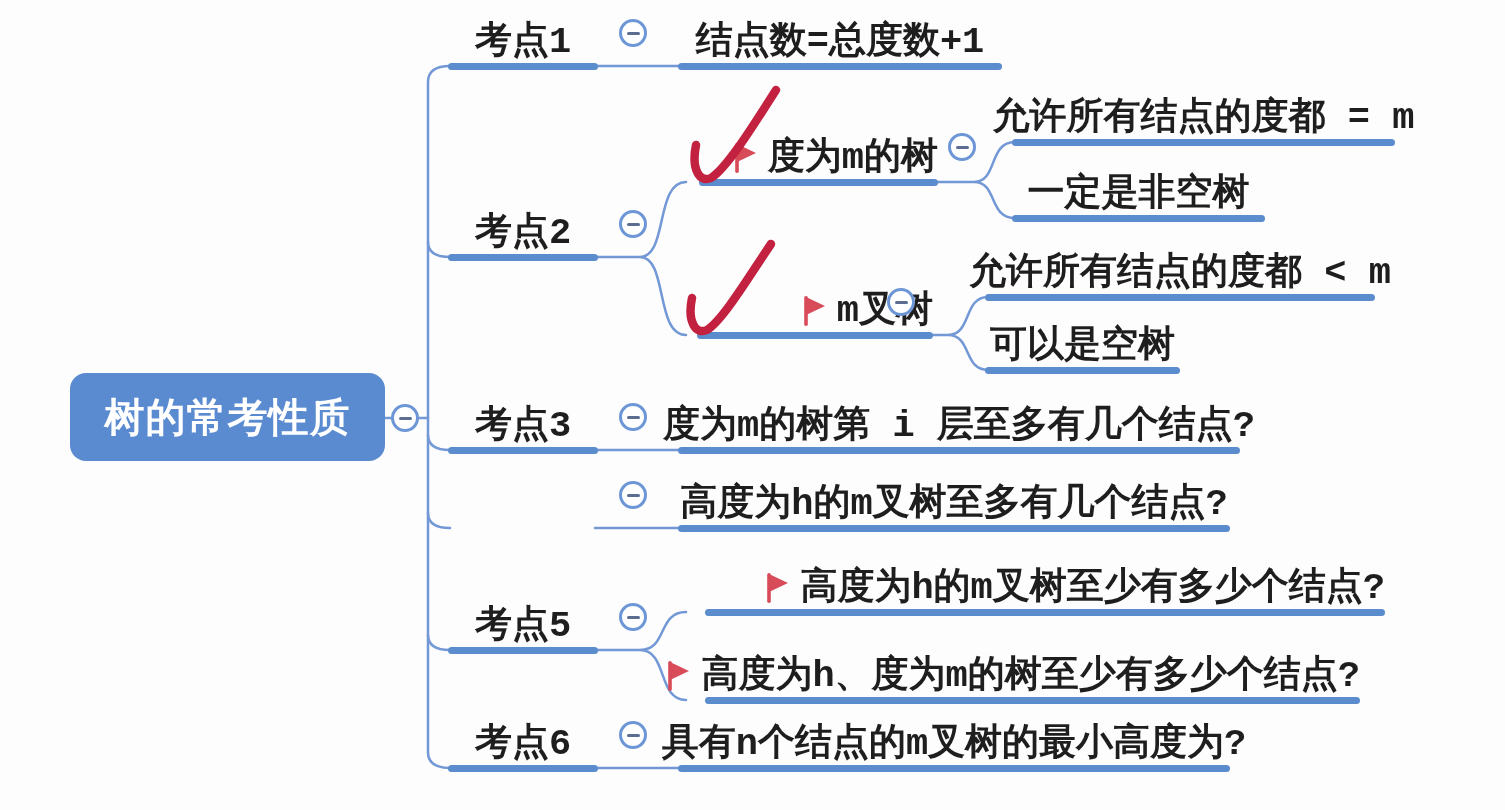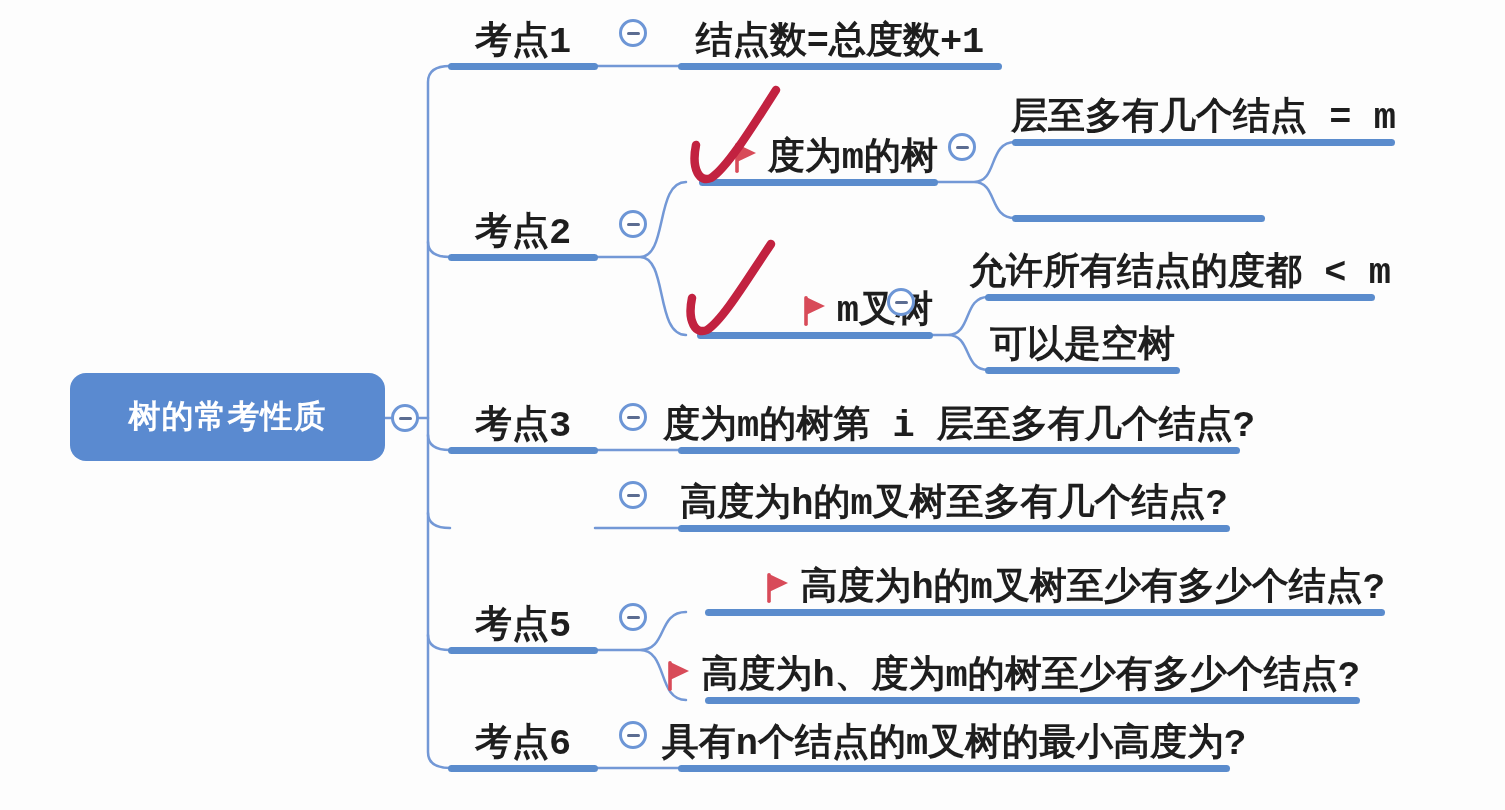--- a/index.html
+++ b/index.html
@@ -18,21 +18,21 @@
     white-space:nowrap; display:flex; align-items:center; justify-content:center;
     gap:9px; margin-bottom:4px;font-family:Liberation Mono, monospace;
   }
   .node.left .txt { justify-content:flex-end; }
   .node .bar { height:7px; border-radius:4px; background:var(--branch-blue,#5b8ccd); }
 
   .root-topic {
     position:absolute; z-index:3; left:70px; top:373px; width:315px; height:88px;
     background:var(--root-fill,#5a8ad0); border-radius:16px;
     display:flex; align-items:center; justify-content:center;
-    color:#fff; font-size:32px; font-weight:700; letter-spacing:1px;
+    color:#fff; font-size:40px; font-weight:700; letter-spacing:1px;
   }
 
   .minus { position:absolute; z-index:5; width:28px; height:28px; box-sizing:border-box;
            border:3px solid var(--minus-border,#6d96d6); border-radius:50%; background:#fff;
            display:flex; align-items:center; justify-content:center; cursor:pointer; }
   .minus .dash { width:13px; height:3px; border-radius:2px; background:var(--minus-dash,#5c6d92); }
 
   .flag { flex:0 0 auto; }
 </style>
 </head>
@@ -106,25 +106,28 @@
       <svg class="flag" width="27" height="34" viewBox="0 0 27 34">
           <path d="M5,3 L24,12 L5,21 Z" fill="#d84b59"></path>
           <rect x="3.2" y="2" width="3.6" height="30" rx="1.8" fill="#d84b59"></rect>
         </svg>
       <span>度为m的树</span>
     </div>
       <div class="bar"></div>
   </div>
   <div class="node" style="left:1012px;top:100px;width:383px">
     <div class="txt">
-        <span>层至多有几个结点 = m</span>
+        <span>允许所有结点的度都 = m</span>
       </div>
       <div class="bar"></div>
   </div>
   <div class="node" style="left:1012px;top:176px;width:253px">
+    <div class="txt">
+        <span>一定是非空树</span>
+      </div>
       <div class="bar"></div>
   </div>
 
   <div class="node left" style="left:683px;top:293px;width:250px;padding-left:14px">
     <div class="txt">
       <svg class="flag" width="27" height="34" viewBox="0 0 27 34">
           <path d="M5,3 L24,12 L5,21 Z" fill="#d84b59"></path>
           <rect x="3.2" y="2" width="3.6" height="30" rx="1.8" fill="#d84b59"></rect>
         </svg>
       <span>m叉树</span>

